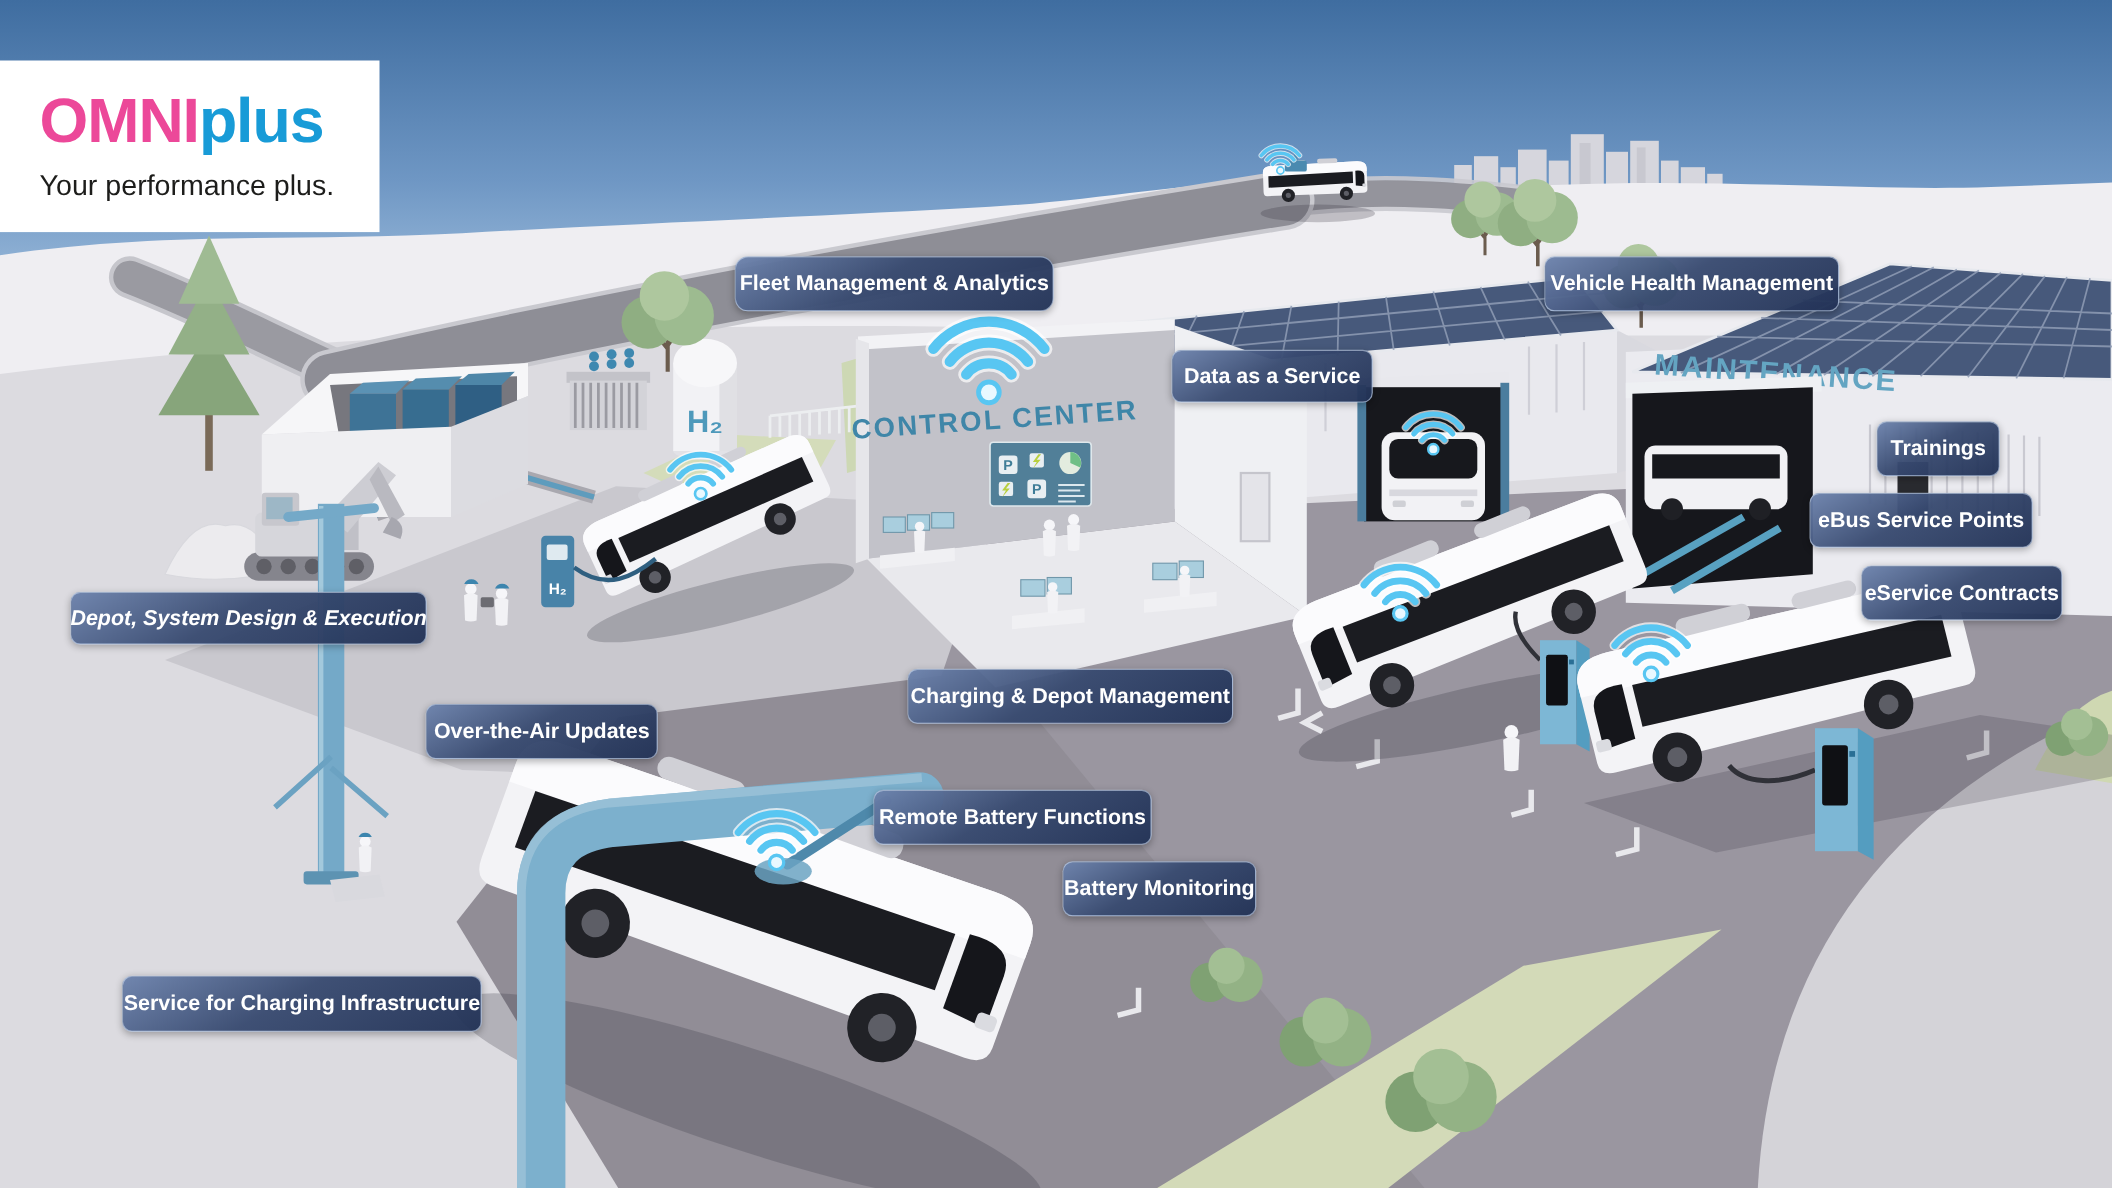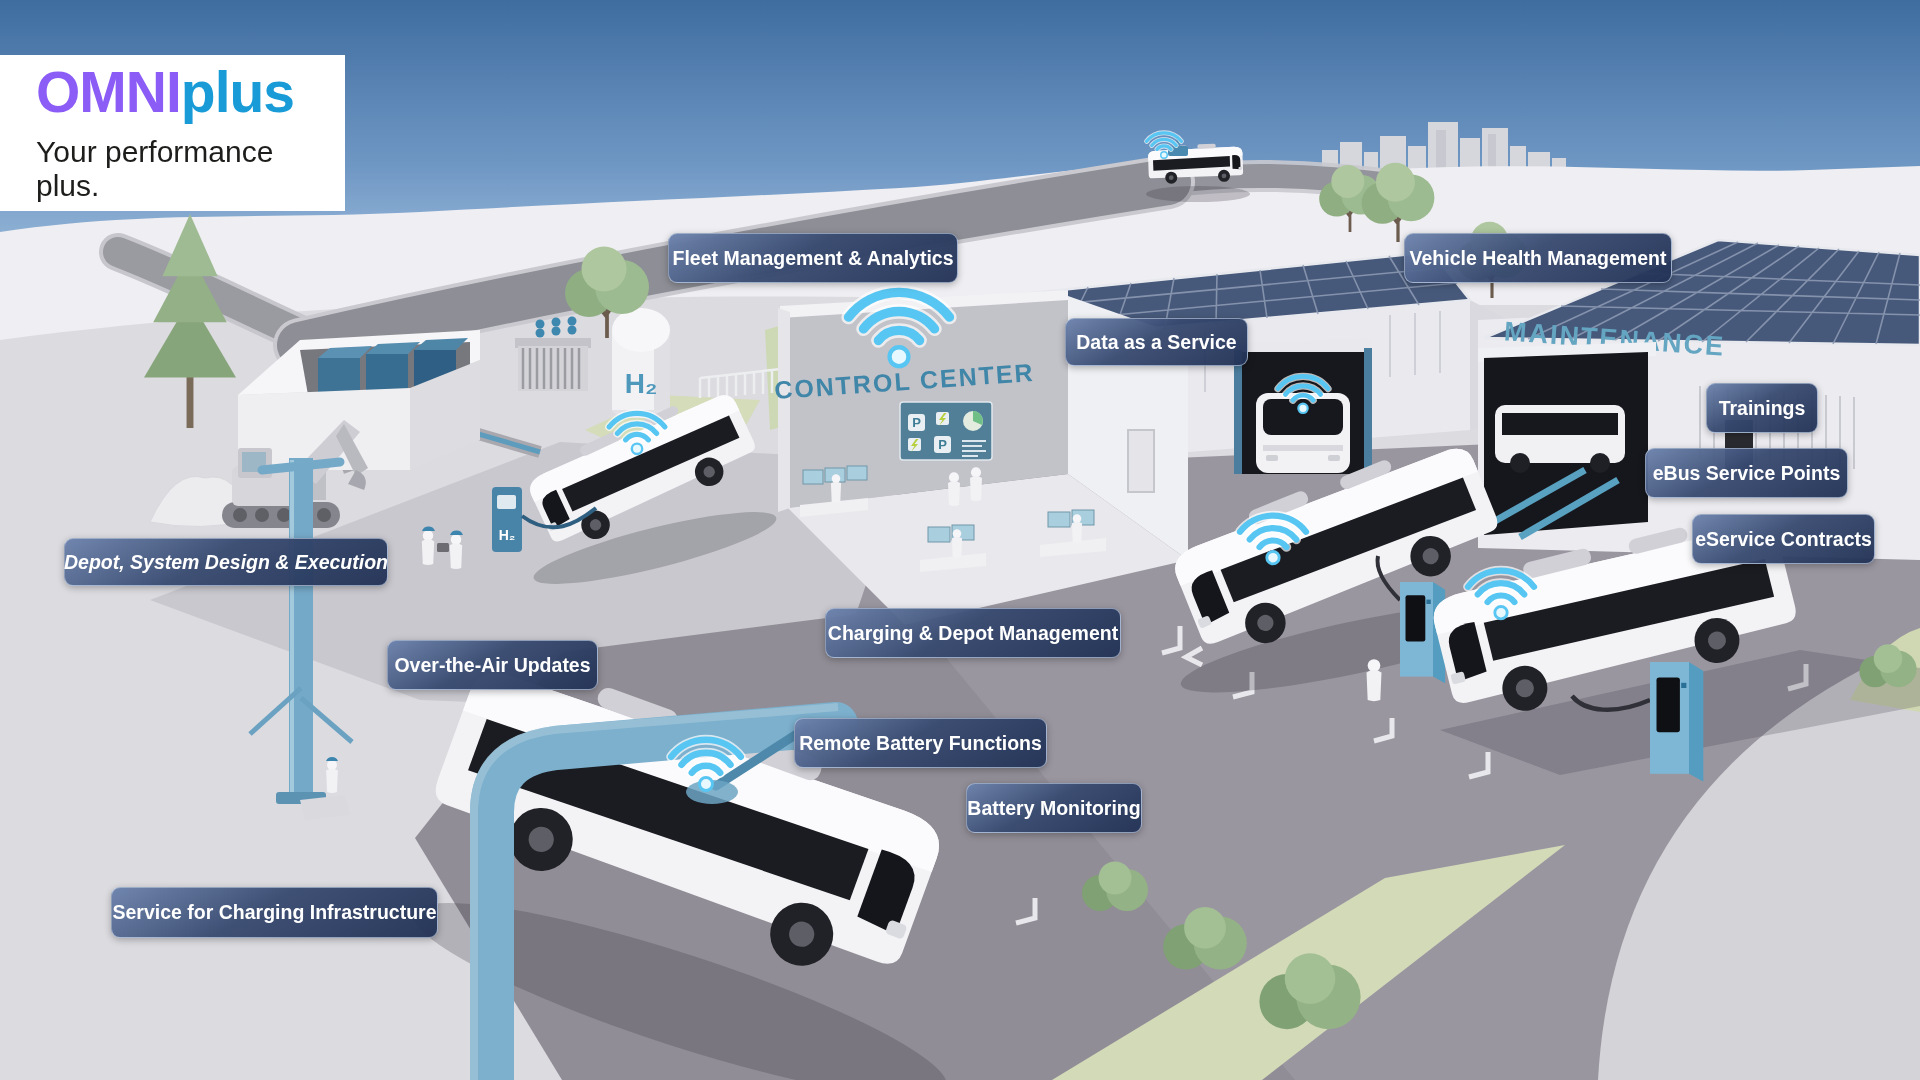--- a/index.html
+++ b/index.html
@@ -4,23 +4,23 @@
 <style>
   html,body{margin:0;padding:0;background:#222;}
   .stage{position:relative;width:1920px;height:1080px;overflow:hidden;
          background:#dcdbe0;font-family:"Liberation Sans",sans-serif;}
   .sky{position:absolute;left:0;top:0;width:1920px;height:300px;
        background:linear-gradient(180deg,#3f6da0 0%,#6f97c4 55%,#a9c6e2 100%);}
   .scene-svg{position:absolute;left:0;top:0;}
   .logo-card{position:absolute;left:0;top:55px;width:345px;height:156px;background:#ffffff;
              display:flex;flex-direction:column;justify-content:center;padding-left:36px;box-sizing:border-box;}
   .logo-word{font-size:57px;font-weight:bold;letter-spacing:-1px;line-height:1;}
-  .logo-omni{color:#8b5cf6;}
+  .logo-omni{color:#ec4899;}
   .logo-plus{color:#189bd7;margin-top:39px;}
-  .tagline{font-size:30px;color:#1d1d1b;margin-top:14px;}
+  .tagline{font-size:26px;color:#1d1d1b;margin-top:14px;}
   .label{position:absolute;display:flex;align-items:center;justify-content:center;
          color:#ffffff;font-size:19.5px;font-weight:bold;white-space:nowrap;
          border-radius:9px;border:1px solid rgba(205,220,240,.60);
          background:linear-gradient(150deg,rgba(108,130,172,.96) 0%,rgba(56,74,112,.96) 45%,rgba(34,50,86,.96) 100%);
          box-shadow:0 2px 7px rgba(0,0,0,.28);box-sizing:border-box;padding:0 8px;}
 </style>
 </head>
 <body>
 
 <div class="stage">
@@ -392,21 +392,21 @@
       <use href="#bush" transform="translate(1310,1020) scale(2.3)"></use>
       <use href="#bush" transform="translate(1888,682) scale(1.3)"></use>
     </g>
   </svg>
 
   <div class="logo-card">
     <div class="logo-word"><span class="logo-omni">OMNI</span><span class="logo-plus">plus</span></div>
     <div class="tagline">Your performance plus.</div>
   </div>
 
-  <div class="label" style="left:668px;top:233px;width:290px;height:50px;">Fleet Management &amp; Analytics</div>
+  <div class="label" style="left:668px;top:233px;width:290px;height:50px;border-radius:12px;">Fleet Management &amp; Analytics</div>
   <div class="label" style="left:1404px;top:233px;width:268px;height:50px;">Vehicle Health Management</div>
   <div class="label" style="left:1065px;top:318px;width:183px;height:48px;">Data as a Service</div>
   <div class="label" style="left:1706px;top:383px;width:112px;height:50px;">Trainings</div>
   <div class="label" style="left:1605px;top:448px;width:203px;height:50px;margin-left:40px;">eBus Service Points</div>
   <div class="label" style="left:1662px;top:514px;width:183px;height:50px;margin-left:30px;">eService Contracts</div>
   <div class="label" style="left:64px;top:538px;width:324px;height:48px;font-style:italic;">Depot, System Design &amp; Execution</div>
   <div class="label" style="left:825px;top:608px;width:296px;height:50px;">Charging &amp; Depot Management</div>
   <div class="label" style="left:387px;top:640px;width:211px;height:50px;">Over-the-Air Updates</div>
   <div class="label" style="left:794px;top:718px;width:253px;height:50px;">Remote Battery Functions</div>
   <div class="label" style="left:966px;top:783px;width:176px;height:50px;">Battery Monitoring</div>

